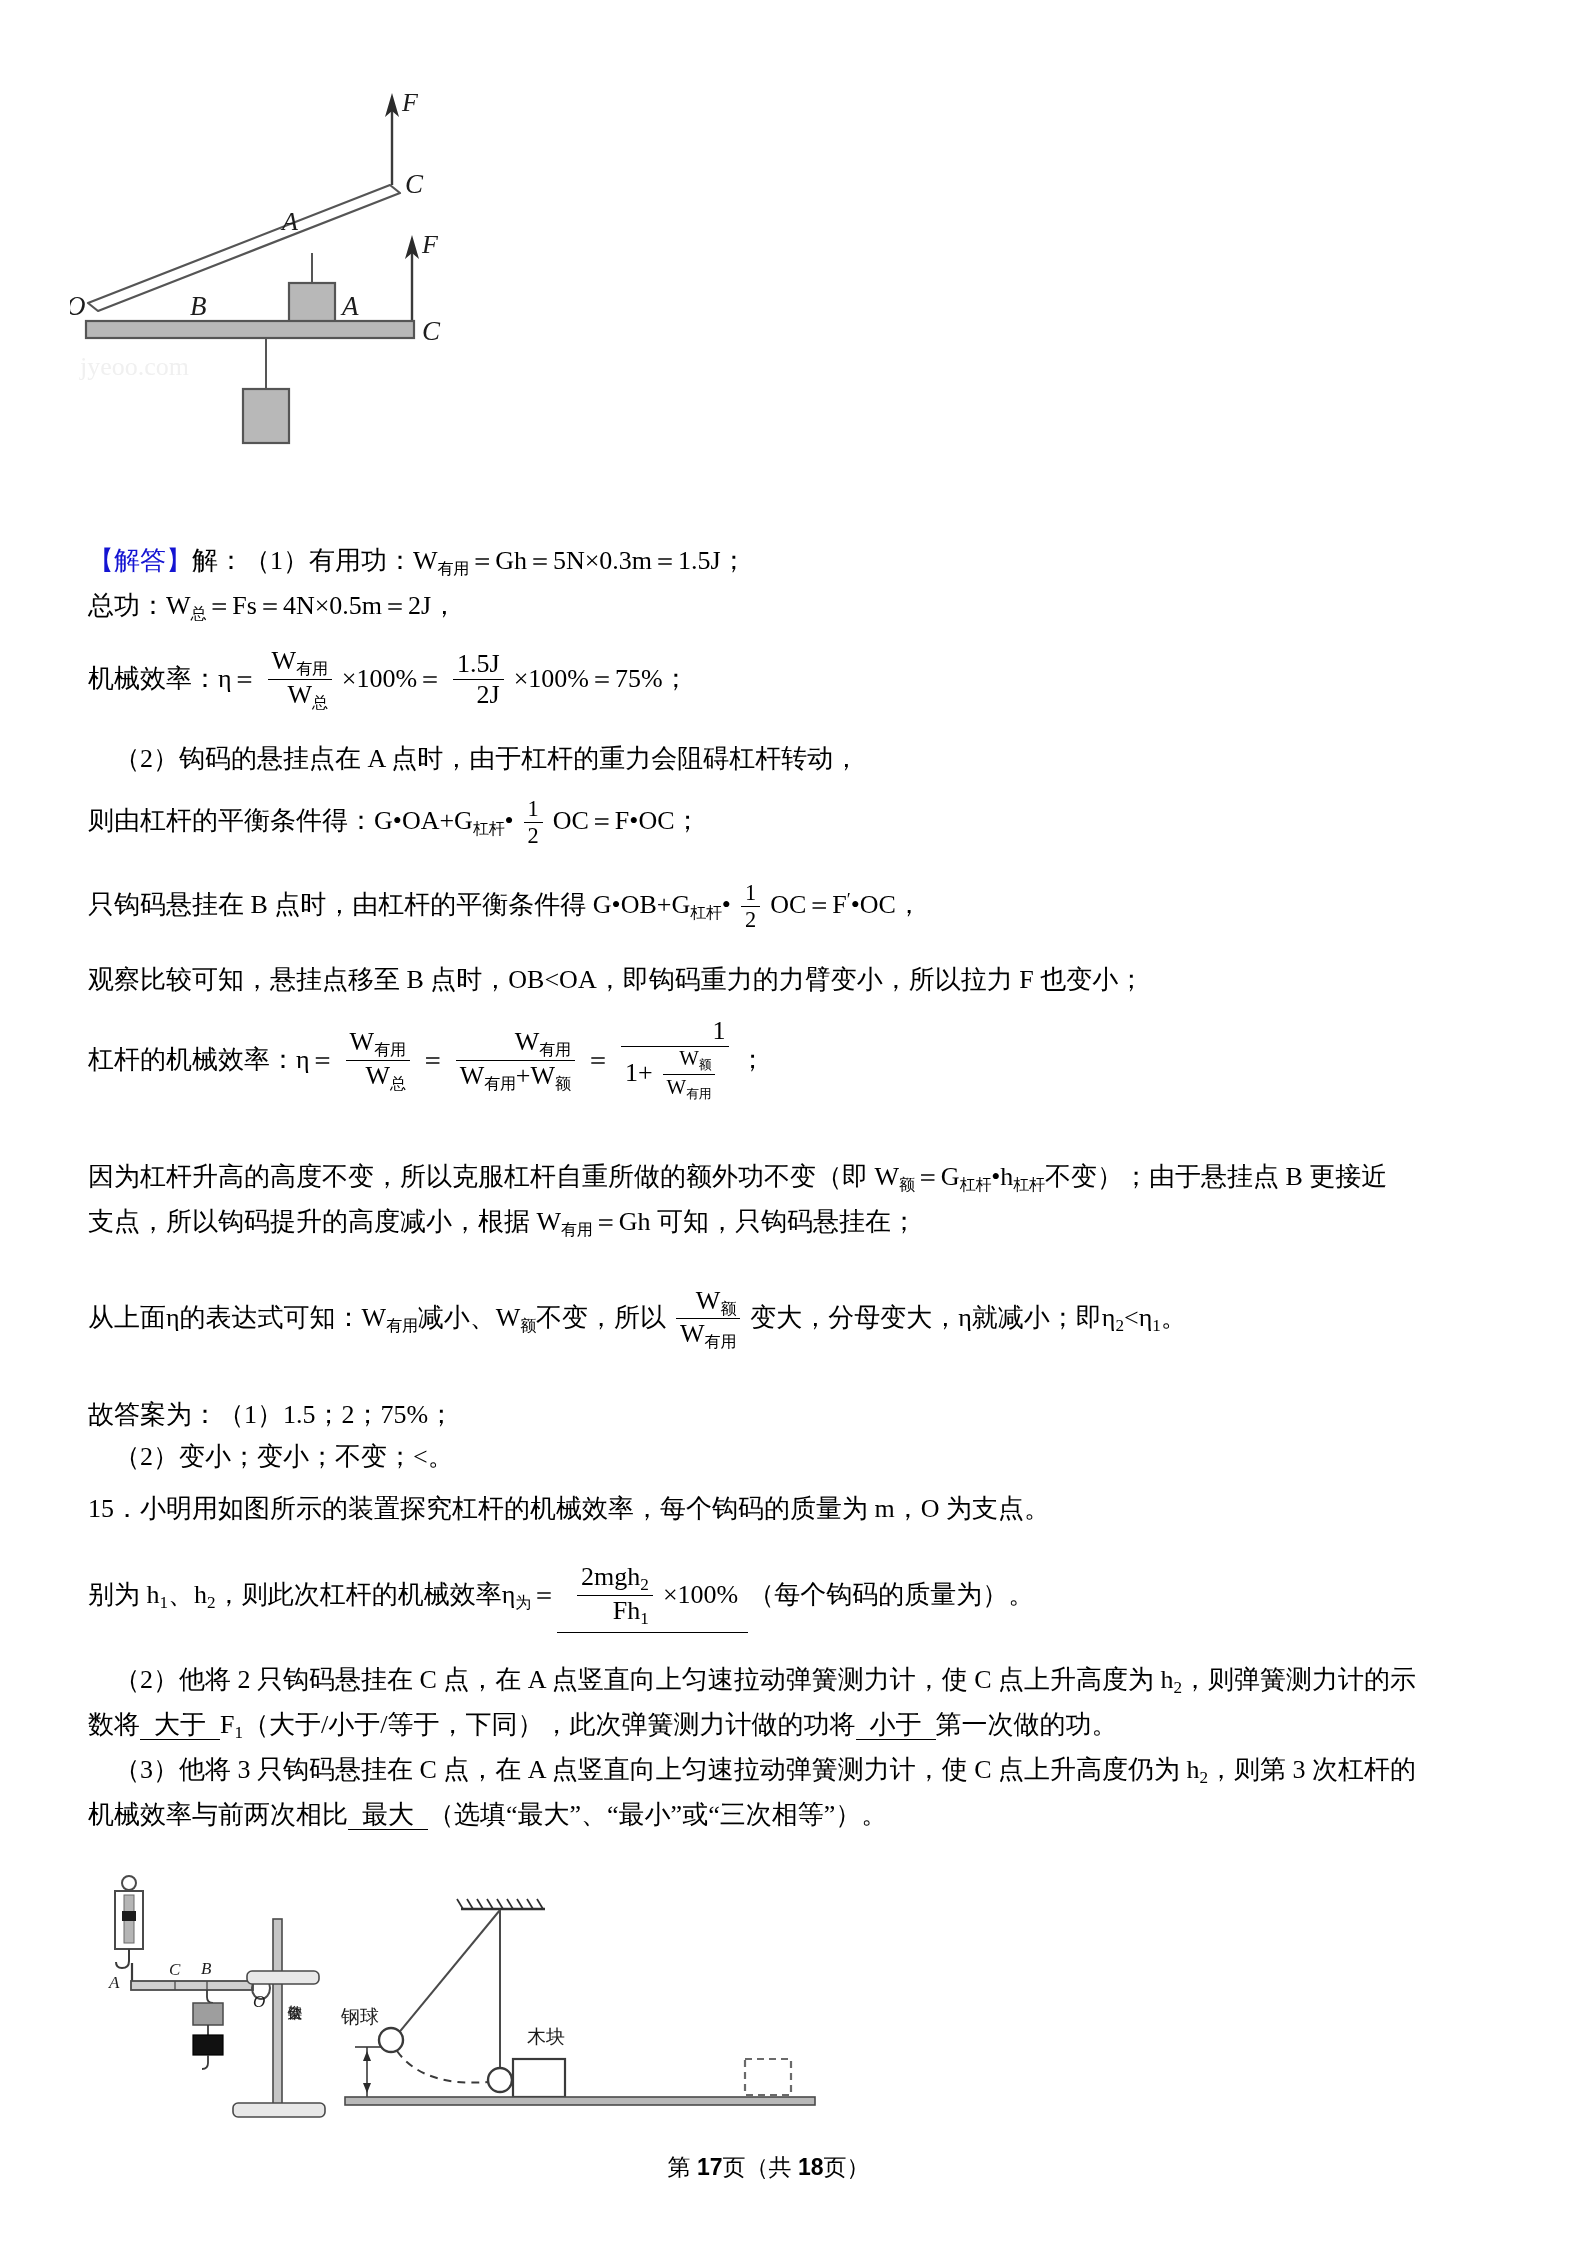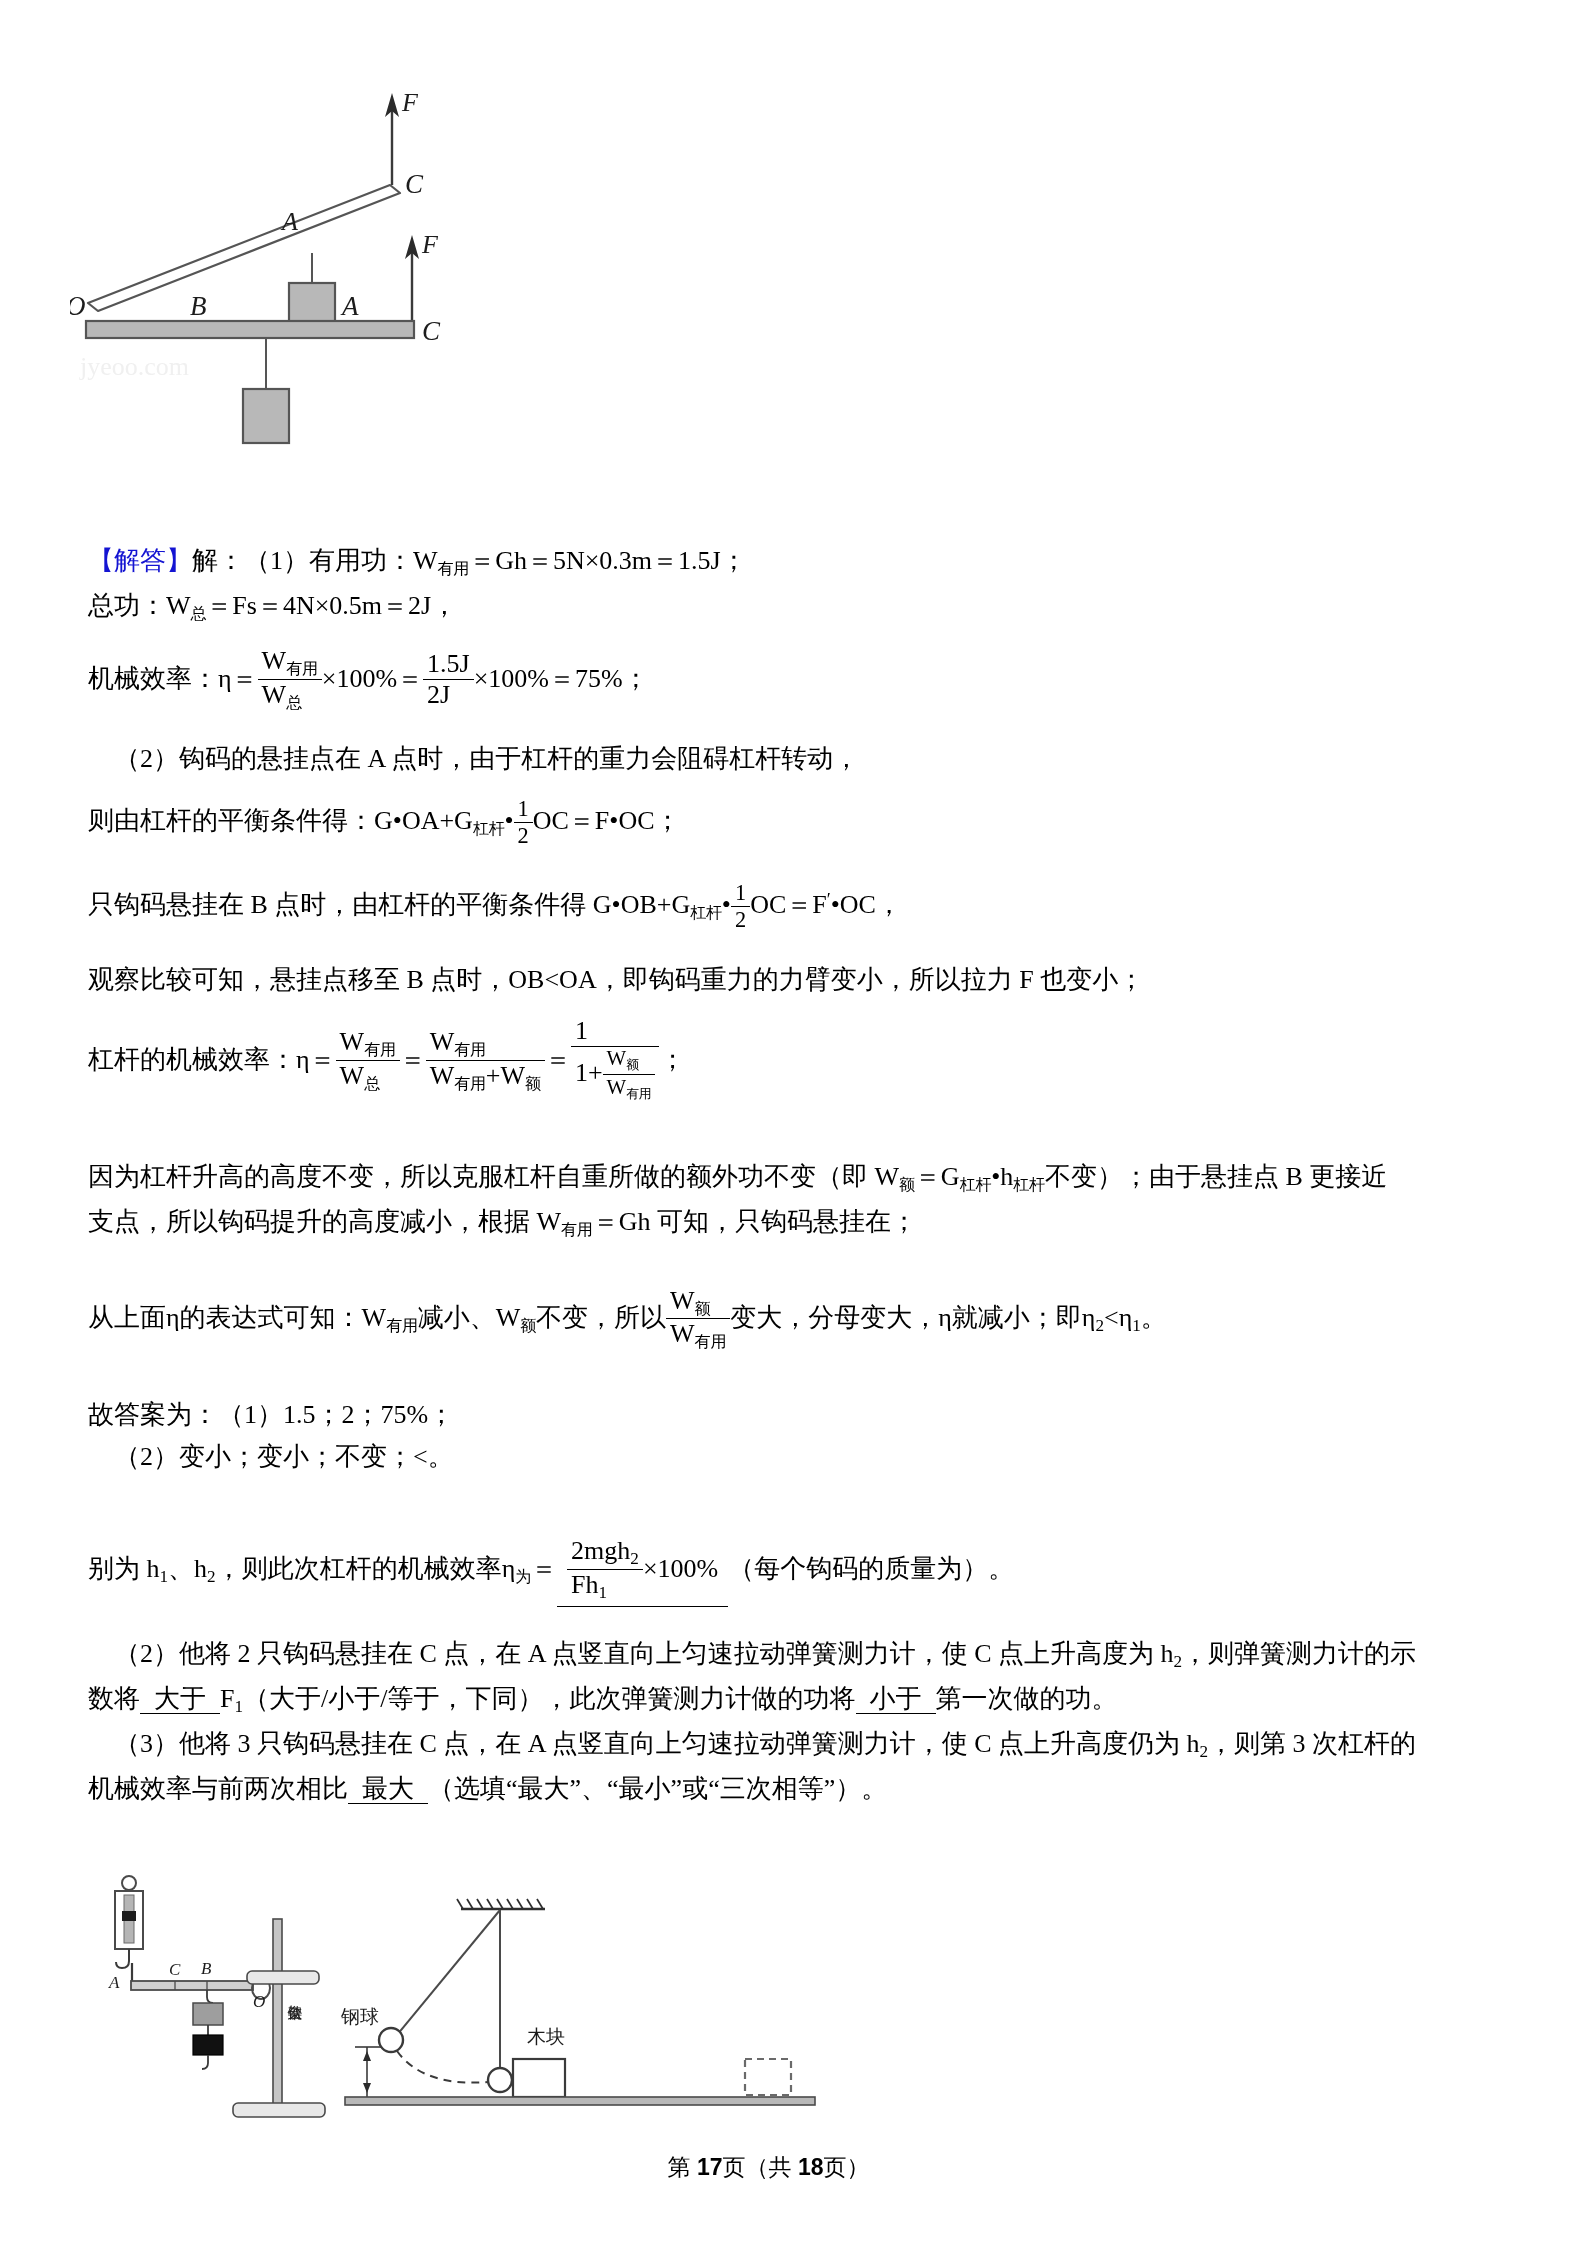--- a/index.html
+++ b/index.html
@@ -64,23 +64,23 @@
   }
   .supp {
     font-size: 0.7em;
     vertical-align: 0.42em;
   }
 
   
   .frac {
     display: inline-block;
     vertical-align: middle;
-    text-align: left;
+    text-align: right;
     line-height: 1.06;
-    margin: 0 0;
+    margin: 0 10px;
     position: relative;
     top: -0.05em;
   }
   .frac > .num {
     display: block;
     padding: 0 4px 1px 4px;
     border-bottom: 1.6px solid #000;
     white-space: nowrap;
   }
   .frac > .den {
@@ -218,20 +218,21 @@
       <span>从上面η的表达式可知：W</span><span class="sub">有用</span><span>减小、W</span><span class="sub">额</span><span>不变，所以</span><span class="frac"><span class="num"><span>W</span><span class="sub">额</span></span><span class="den"><span>W</span><span class="sub">有用</span></span></span><span>变大，分母变大，η就减小；即η</span><span class="subn">2</span><span>&lt;η</span><span class="subn">1</span><span>。</span>
     </div>
     <div class="gap-lg"></div>
     <div class="gap-sm"></div>
 
     <div class="ln">故答案为：（1）1.5；2；75%；</div>
     <div class="gap-sm"></div>
     <div class="ln indent">（2）变小；变小；不变；&lt;。</div>
     <div class="gap-md"></div>
 
+    <div class="ln">15．小明用如图所示的装置探究杠杆的机械效率，每个钩码的质量为 m，O 为支点。</div>
     <div class="gap-sm"></div>
 
     <div class="gap-md"></div>
 
     <div class="ln">
       <span>别为 h</span><span class="subn">1</span><span>、h</span><span class="subn">2</span><span>，则此次杠杆的机械效率η</span><span class="sub">为</span><span>＝</span><span class="ul-wide"><span class="frac"><span class="num"><span>2mgh</span><span class="subn">2</span></span><span class="den"><span>Fh</span><span class="subn">1</span></span></span><span>×100%</span></span><span>（每个钩码的质量为）。</span>
     </div>
     <div class="gap-lg"></div>
 
     <div class="ln indent">

